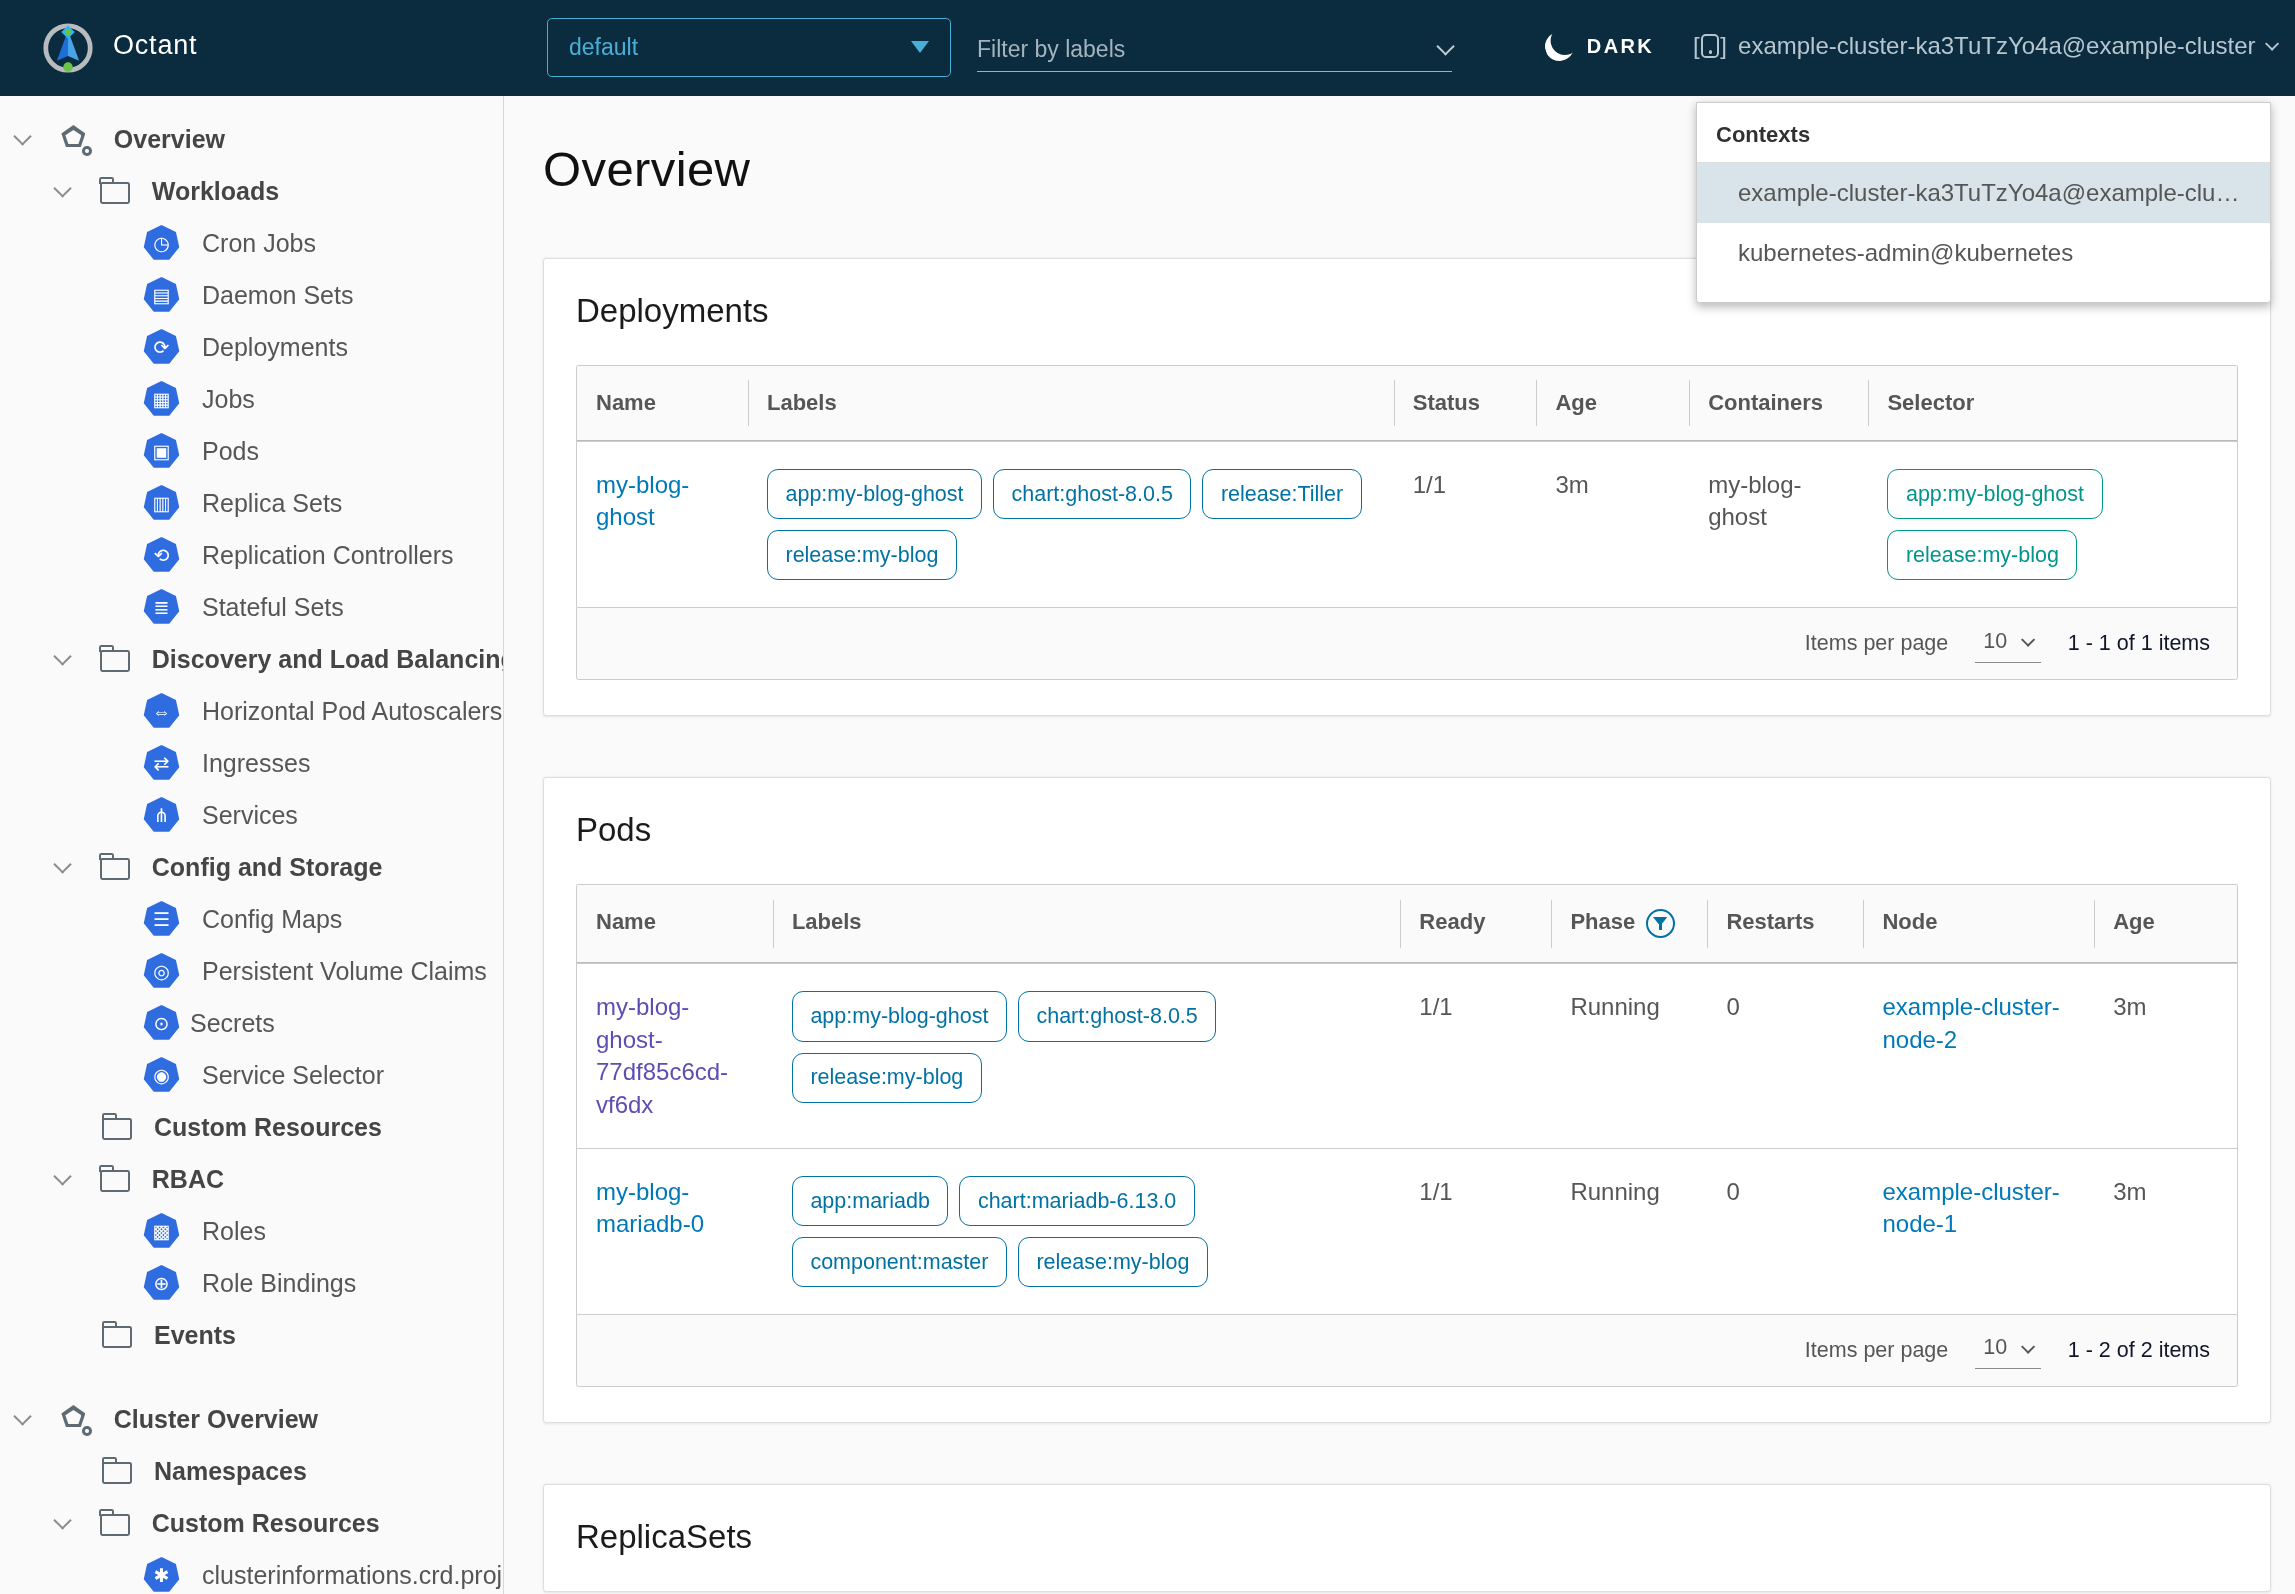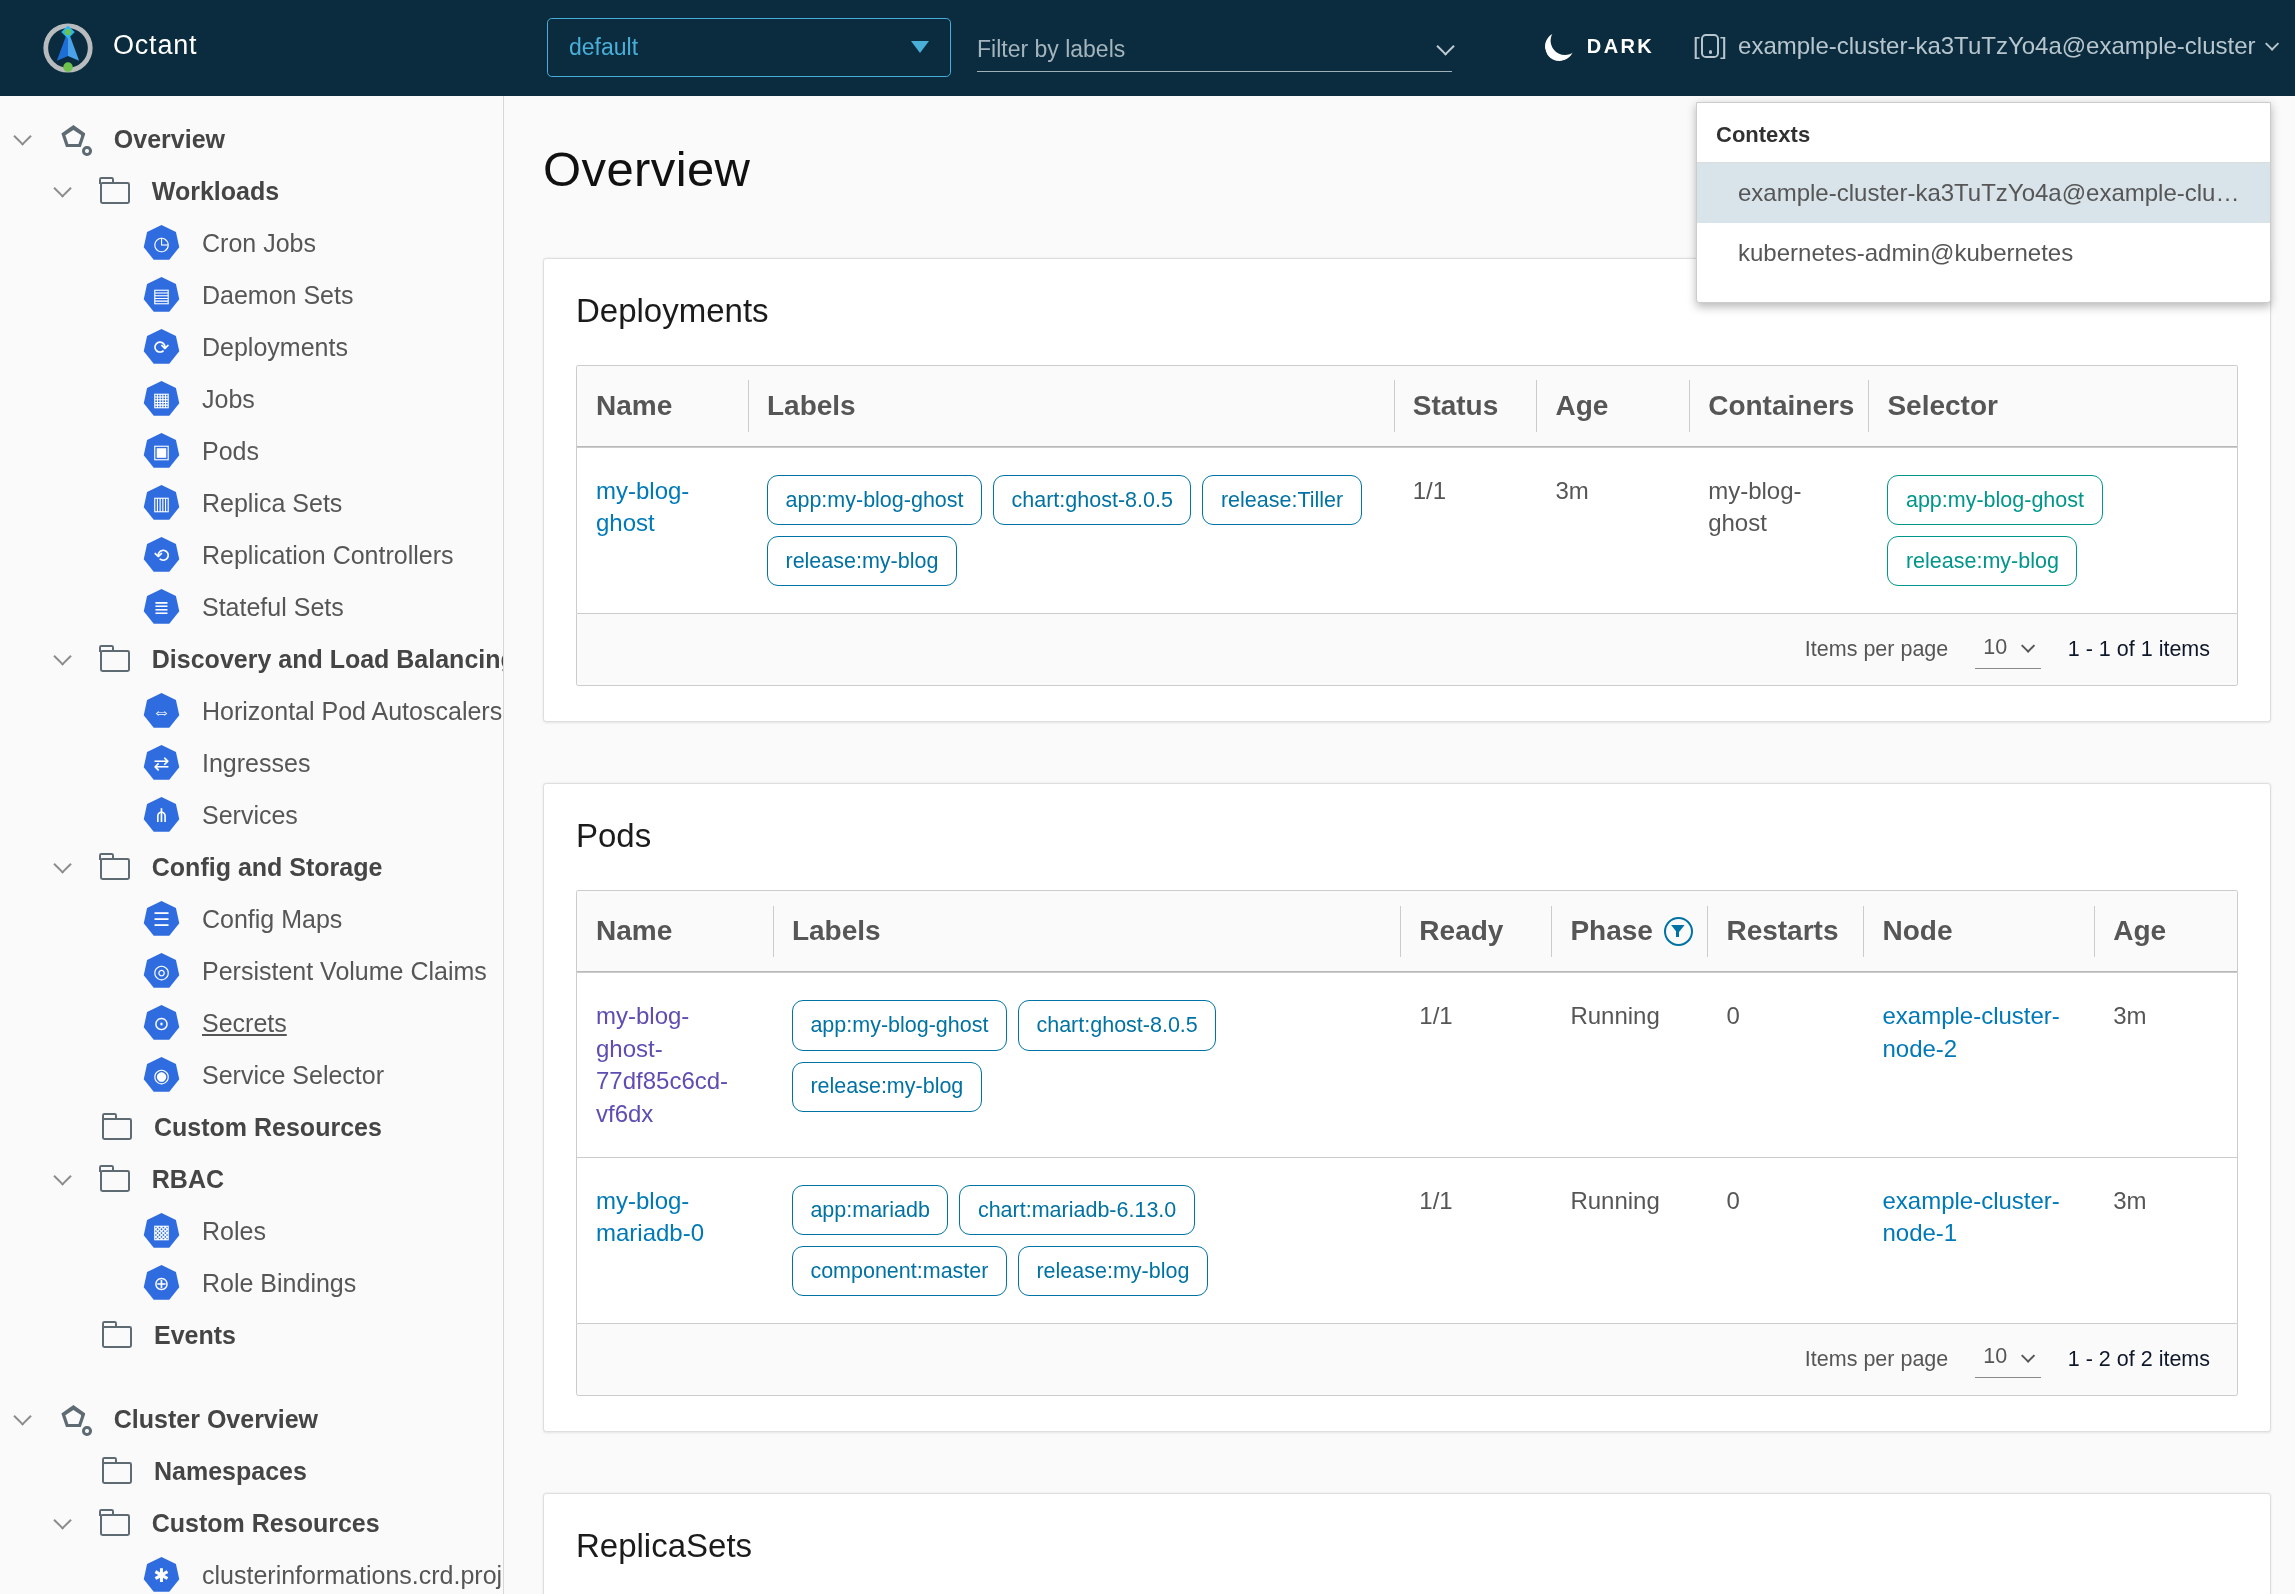--- a/index.html
+++ b/index.html
@@ -80,22 +80,22 @@
     background:#fafafa; padding:0 25px 0 38px; overflow:hidden; }
   .page-title { font-size:49px; font-weight:300; color:#111111; margin-top:45px;
     letter-spacing:0.4px; }
   .card { background:#ffffff; border:0.8px solid #dedede; border-radius:3.2px;
     box-shadow:0 0.8px 2.4px rgba(0,0,0,0.09); margin-top:61px; padding:0 0 0 0; }
   .card-title { font-size:33px; font-weight:300; color:#1b1b1b; padding:33px 32px 35px 32px; }
   .tbl { margin:0 32px 0 32px; border:0.8px solid #cccccc; border-radius:2.4px 2.4px 0 0;
     border-bottom:none; }
   .tbl-head { display:grid; background:#fafafa; border-bottom:1.6px solid #b9b9b9;
     border-radius:2.4px 2.4px 0 0; }
-  .th { position:relative; padding:24px 19px; font-size:28px; font-weight:700; color:#565656;
-    display:flex; align-items:center; gap:11px; }
+  .th { position:relative; padding:24px 19px; font-size:22px; font-weight:700; color:#565656;
+    display:flex; align-items:flex-start; gap:11px; }
   .th + .th::before { content:""; position:absolute; left:0; top:14.3px; bottom:14.3px;
     width:0.8px; background:#cccccc; }
   .tbl-row { display:grid; background:#ffffff; border-top:0.8px solid #cccccc; }
   .tbl-row:first-of-type { border-top:none; }
   .td { padding:27px 19px; font-size:24px; color:#565656; line-height:1.35; }
   .td a { color:#0079b8; text-decoration:none; overflow-wrap:anywhere; }
   .td a.visited { color:#5f4db2; }
   .tags { display:flex; flex-wrap:wrap; gap:11px; }
   .tag { display:inline-block; border:1.6px solid #0072a3; color:#0072a3; font-size:21.5px;
     padding:9.6px 17.5px; border-radius:11px; background:#ffffff; white-space:nowrap; cursor:pointer; }
@@ -235,21 +235,21 @@
     <div class="side-item">
       <span class="icon-k8s" style="margin-left: 143px;">☰</span>
       <span class="lbl" style="margin-left: 22px;">Config Maps</span>
     </div>
     <div class="side-item">
       <span class="icon-k8s" style="margin-left: 143px;">◎</span>
       <span class="lbl" style="margin-left: 22px;">Persistent Volume Claims</span>
     </div>
     <div class="side-item">
       <span class="icon-k8s" style="margin-left: 143px;">⊙</span>
-      <span class="lbl" style="margin-left: 22px; text-decoration: underline;">Secrets</span>
+      <span class="lbl" style="margin-left: 10px;">Secrets</span>
     </div>
     <div class="side-item">
       <span class="icon-k8s" style="margin-left: 143px;">◉</span>
       <span class="lbl" style="margin-left: 22px;">Service Selector</span>
     </div>
     <div class="side-item bold">
       <span class="icon-folder" style="margin-left: 102px;"></span>
       <span class="lbl" style="margin-left: 22px;">Custom Resources</span>
     </div>
     <div class="side-item bold">

